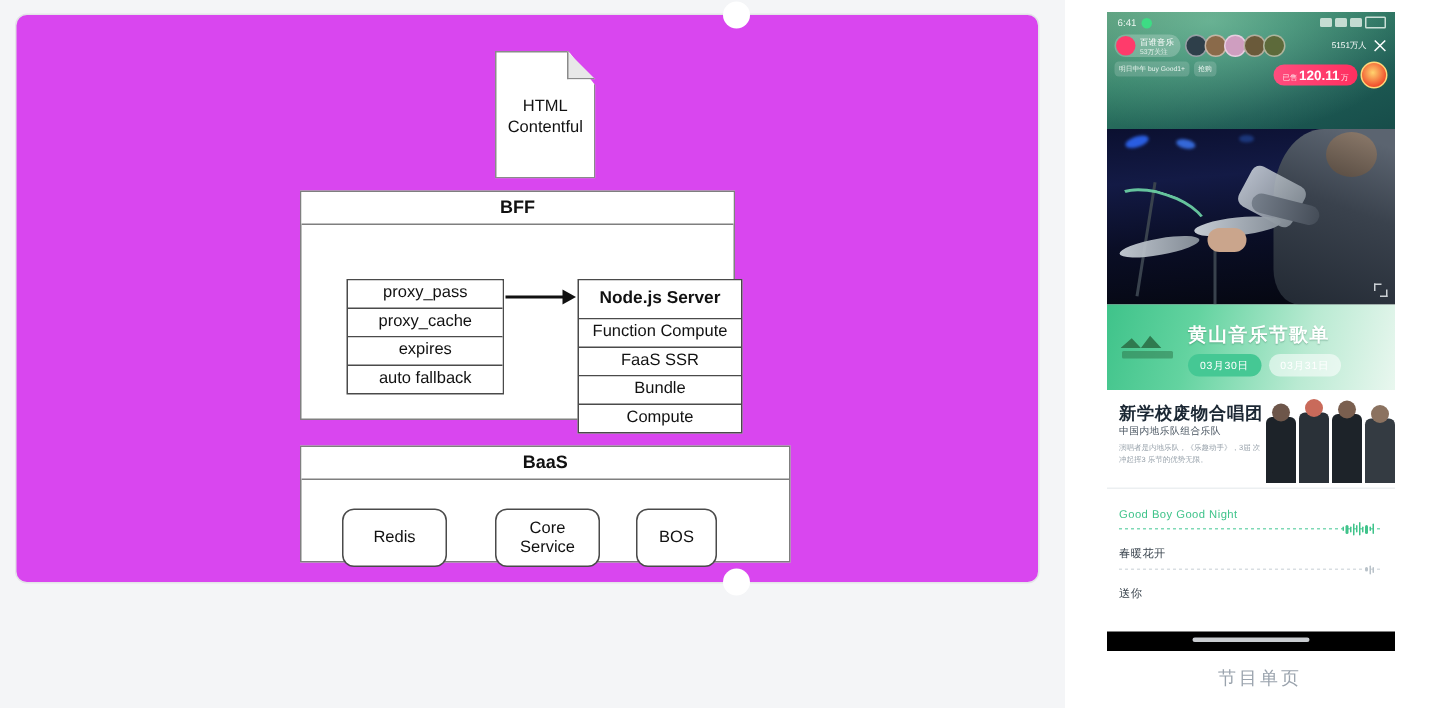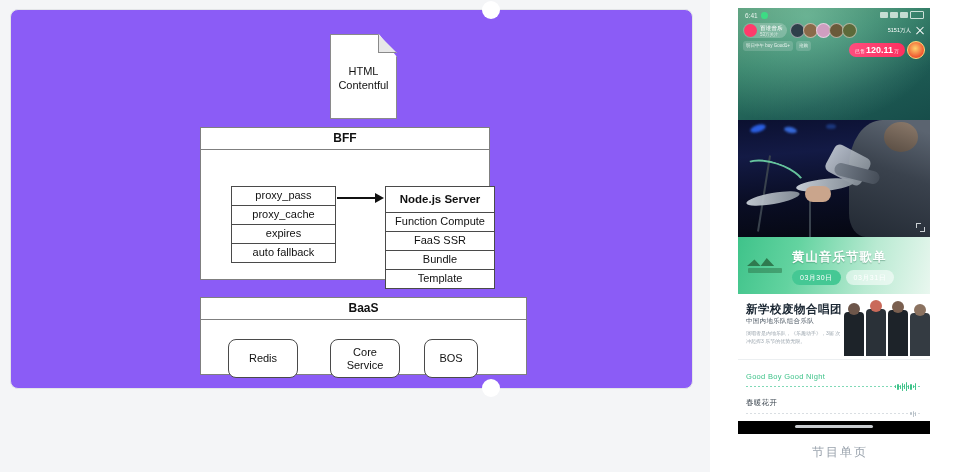--- a/index.html
+++ b/index.html
@@ -8,21 +8,21 @@
     background:#f4f5f7;
     font-family:"Liberation Sans",sans-serif;
     -webkit-font-smoothing:antialiased;
   }
   .app{position:relative;width:970px;height:472px;}
 
   
   .left-col{position:absolute;left:0;top:0;width:700px;height:472px;}
   .diagram-card{
     position:absolute;left:10px;top:9px;width:683px;height:380px;
-    background:#8b5cf6;border:1px solid #e3e5e8;border-radius:8px;
+    background:#d946ef;border:1px solid #e3e5e8;border-radius:8px;
     box-sizing:border-box;
   }
   .splitter-handle{
     position:absolute;width:18px;height:18px;border-radius:50%;
     background:#ffffff;left:471px;
   }
   .splitter-handle.top{top:-9px;}
   .splitter-handle.bottom{bottom:-9px;}
 
   .col-divider{position:absolute;left:699px;top:0;width:11px;height:472px;background:#f4f5f7;}
@@ -101,21 +101,21 @@
   #svc-2{left:223px;width:54px;}
 
   
   .right-col{position:absolute;left:710px;top:0;width:260px;height:472px;background:#ffffff;}
   .phone{
     position:absolute;left:28px;top:8px;width:192px;height:426px;
     background:#ffffff;overflow:hidden;
   }
 
   
-  .live-head{position:relative;height:112px;
+  .live-head{position:relative;height:78px;
     background:linear-gradient(160deg,#4e8f6e 0%,#2f7a63 35%,#1d5a53 70%,#174d4a 100%);
     overflow:hidden;}
   .live-glow{position:absolute;left:-20%;top:-40%;width:140%;height:160%;
     background:radial-gradient(ellipse at 40% 30%, rgba(160,235,200,.45), rgba(30,90,80,0) 62%);}
   .status-bar{position:relative;display:flex;align-items:center;justify-content:space-between;
     padding:3px 6px 0 7px;color:#eaf5ef;font-size:6.5px;}
   .sb-left{display:flex;align-items:center;gap:3px;}
   .sb-dot{width:7px;height:7px;border-radius:50%;background:#3ddc84;display:inline-block;}
   .sb-right{display:flex;align-items:center;gap:2px;}
   .sb-ic{display:inline-block;width:8px;height:6px;background:#dcebe3;opacity:.85;border-radius:1px;}
@@ -272,21 +272,21 @@
           <div class="arrow">
             <div class="line"></div>
             <div class="head"></div>
           </div>
 
           <div class="stack" id="node-stack">
             <div class="row head">Node.js Server</div>
             <div class="row">Function Compute</div>
             <div class="row">FaaS SSR</div>
             <div class="row">Bundle</div>
-            <div class="row">Template</div>
+            <div class="row">Compute</div>
           </div>
 
         </div>
       </div>
 
       <div class="group" id="baas-group">
         <div class="group-title">BaaS</div>
         <div class="group-body">
           <div class="svc" id="svc-0">
             <span>Redis</span>

